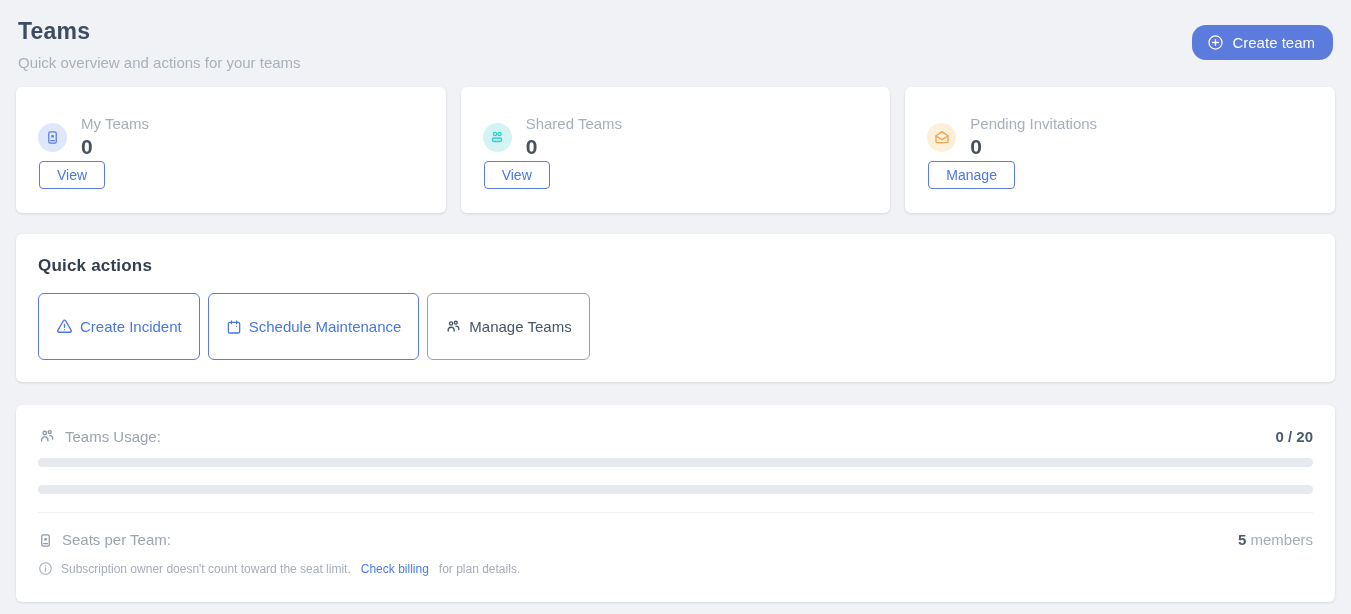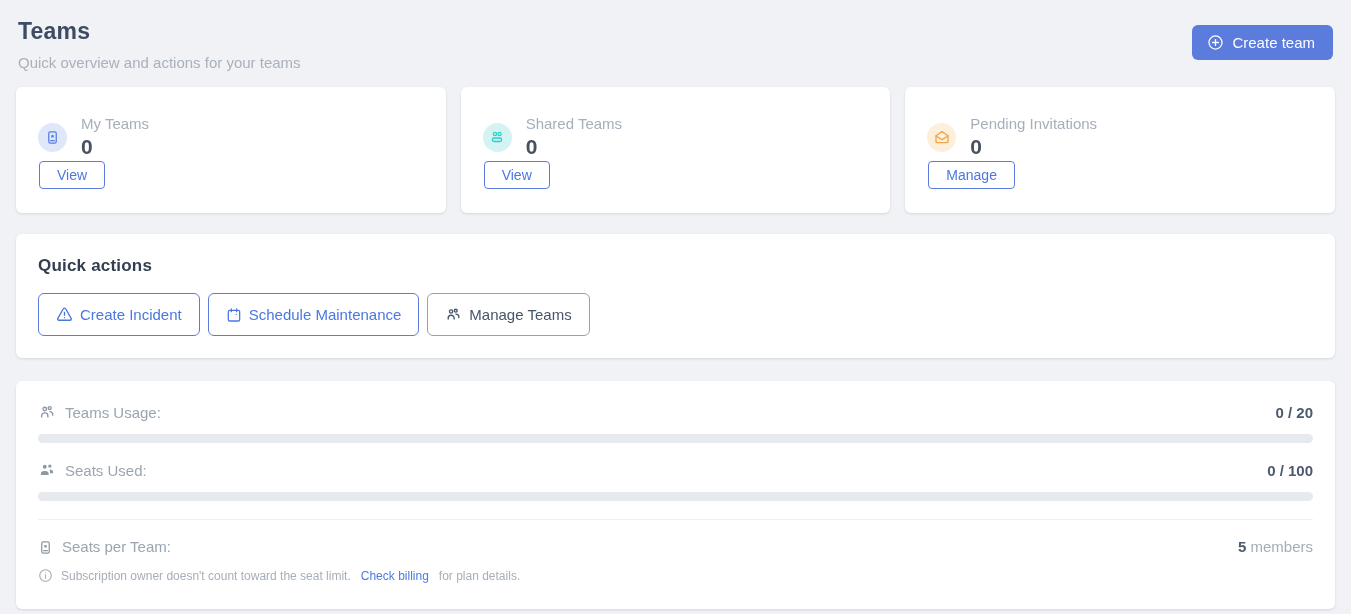--- a/index.html
+++ b/index.html
@@ -12,21 +12,21 @@
   }
   .page { padding: 16px; }
 
   
   .header { display: flex; justify-content: space-between; align-items: flex-start; padding: 2px 2px 0 2px; }
   .page-title { font-size: 23px; font-weight: 700; color: #3d4c62; letter-spacing: .2px; }
   .page-subtitle { font-size: 15px; color: #a9b1bc; margin-top: 9px; }
   .btn-create {
     display: inline-flex; align-items: center; gap: 8px;
     background: #5b7cdd; color: #fdfdfe; border: none; cursor: pointer;
-    font-size: 15px; padding: 9px 18px 9px 15px; border-radius: 6px; margin-top: 7px;
+    font-size: 15px; padding: 9px 18px 9px 15px; border-radius: 14px; margin-top: 7px;
     font-family: inherit;
   }
   .btn-create svg { display: block; }
 
   
   .cards { display: grid; grid-template-columns: repeat(3, 1fr); gap: 15px; margin-top: 16px; }
   .card {
     background: #ffffff; border-radius: 6px; height: 126px; position: relative;
     box-shadow: 0 1px 3px rgba(40,50,70,.09), 0 1px 2px rgba(40,50,70,.05);
     padding: 22px;
@@ -50,21 +50,21 @@
   
   .panel {
     background: #ffffff; border-radius: 6px; padding: 22px;
     box-shadow: 0 1px 3px rgba(40,50,70,.09), 0 1px 2px rgba(40,50,70,.05);
   }
   .panel-quick { margin-top: 21px; }
   .panel-title { font-size: 17px; font-weight: 600; color: #333e4f; letter-spacing: .2px; }
   .qa-row { display: flex; gap: 8px; margin-top: 17px; }
   .btn-action {
     display: inline-flex; align-items: center; gap: 7px; cursor: pointer;
-    background: #ffffff; border-radius: 6px; font-size: 15px; padding: 12px 17px;
+    background: #ffffff; border-radius: 6px; font-size: 15px; padding: 24px 17px;
     font-family: inherit;
   }
   .btn-action.blue    { border: 1px solid #5b7cdd; color: #4a78e0; }
   .btn-action.neutral { border: 1px solid #98a2ae; color: #46556a; }
   .btn-action svg { display: block; }
 
   
   .panel-usage { margin-top: 23px; padding-bottom: 26px; }
   .usage-row { display: flex; justify-content: space-between; align-items: center; }
   .usage-label { display: flex; align-items: flex-end; gap: 9px; font-size: 15px; color: #9ba4b0; }
@@ -205,34 +205,20 @@
           </svg>
         </span>
         <span>Teams Usage:</span>
       </div>
       <div class="usage-value">0 / 20</div>
     </div>
     <div class="progress">
       <div class="progress-fill" style="width:0%"></div>
     </div>
 
-    <div class="usage-row">
-      <div class="usage-label">
-        <span>
-          <svg width="18" height="18" viewBox="0 0 24 24" fill="currentColor" stroke="none">
-            <circle cx="9" cy="7.6" r="2.6"></circle>
-              <circle cx="15.8" cy="6.8" r="2.2"></circle>
-            <path d="M3.8 18.5v-.9a4.4 4.4 0 0 1 4.4-4.4h1.6a4.4 4.4 0 0 1 4.4 4.4v.9z"></path>
-            <path d="M15.6 11.5a3.9 3.9 0 0 1 4.6 3.8v1h-4z"></path>
-          </svg>
-        </span>
-        <span>Seats Used:</span>
-      </div>
-      <div class="usage-value">0 / 100</div>
-    </div>
     <div class="progress">
       <div class="progress-fill" style="width:0%"></div>
     </div>
 
     <hr class="divider">
 
     <div class="usage-row">
       <div class="usage-label">
         <span>
           <svg width="15" height="15" viewBox="0 0 24 24" fill="none" stroke="currentColor" stroke-width="2" stroke-linecap="round" stroke-linejoin="round">

